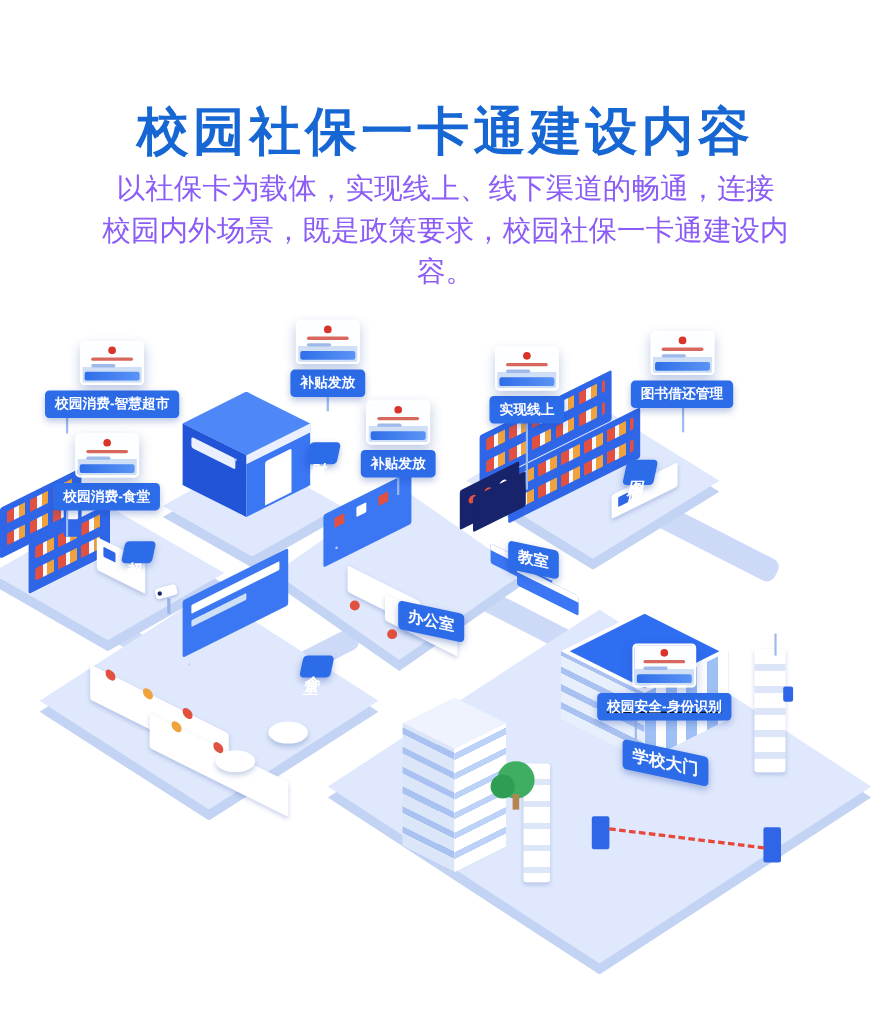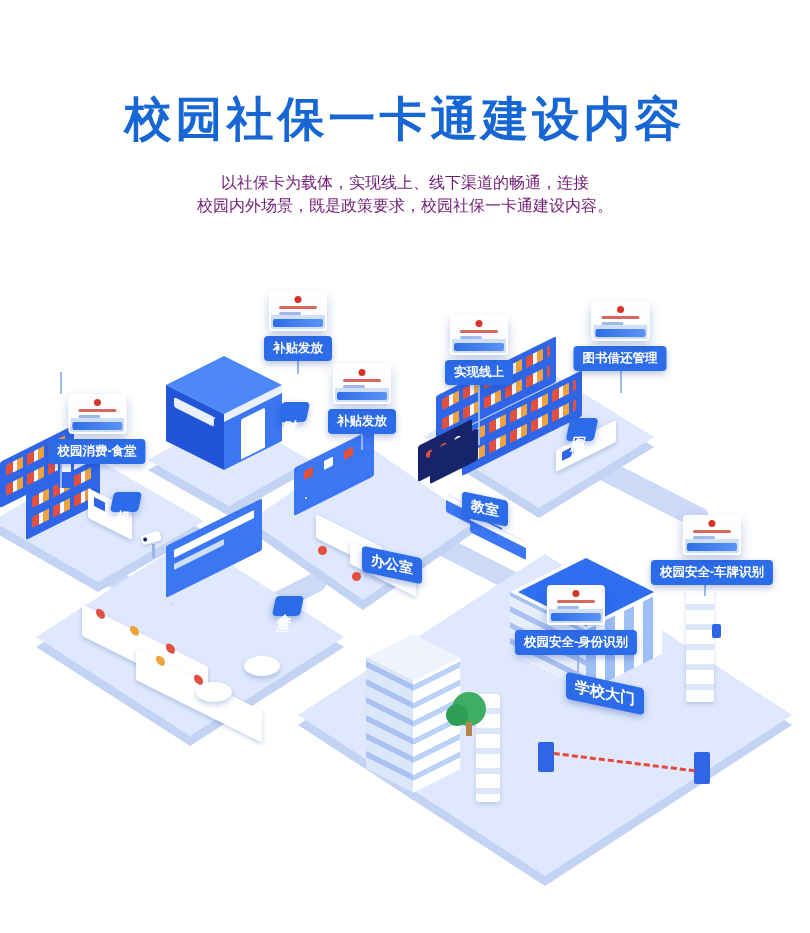--- a/index.html
+++ b/index.html
@@ -1,21 +1,21 @@
 <!DOCTYPE html>
 <html><head>
 <meta charset="utf-8">
 <style>
   html,body{margin:0;padding:0;background:#fff;}
   .page{position:relative;width:810px;height:933px;margin:0 auto;background:#fff;overflow:hidden;
         font-family:"Liberation Sans",sans-serif;}
   
   .hdr{position:relative;z-index:2;padding-top:88px;text-align:center;}
   .title{margin:0;font-size:47px;font-weight:900;letter-spacing:4px;color:#1666d3;}
-  .sub{margin:20px auto 0;font-size:16px;line-height:1.45;color:#701a75;font-weight:500;max-width:640px;}
+  .sub{margin:2px auto 0;font-size:26px;line-height:1.45;color:#8b5cf6;font-weight:500;max-width:640px;}
   
   .scene{position:absolute;inset:0;z-index:1;}
   .diamond{position:absolute;clip-path:polygon(50% 0,100% 50%,50% 100%,0 50%);}
   .platform{position:absolute;z-index:1;}
   .platform .side,.platform .top{position:absolute;inset:0;clip-path:polygon(50% 0,100% 50%,50% 100%,0 50%);}
   .platform .side{background:#c3d3f3;transform:translateY(10px);}
   .platform .top{background:#dfe8fc;}
   .link{position:absolute;background:#ccd9f7;border-radius:8px;z-index:0;}
   .face-l{position:absolute;transform-origin:top left;transform:skewY(26.5deg);z-index:2;}
   .face-r{position:absolute;transform-origin:top left;transform:skewY(-26.5deg);z-index:2;}
@@ -222,20 +222,29 @@
 
     <div class="vline" style="left:60px;top:372px;height:22px;"></div>
     <div class="vline" style="left:60px;top:458px;height:30px;"></div>
     <div class="vline" style="left:297px;top:352px;height:22px;"></div>
     <div class="vline" style="left:361px;top:420px;height:30px;"></div>
     <div class="vline" style="left:478px;top:375px;height:70px;"></div>
     <div class="vline" style="left:620px;top:359px;height:34px;"></div>
     <div class="vline" style="left:704px;top:576px;height:20px;"></div>
     <div class="vline" style="left:577px;top:646px;height:28px;"></div>
 
+    <div class="callout" style="left:102px;top:310px;">
+      <div class="ssc">
+          <span class="emblem"></span>
+          <span class="tline"></span>
+          <span class="bline"></span>
+          <span class="band"></span>
+        </div>
+      <div class="clabel">校园消费-智慧超市</div>
+    </div>
     <div class="callout" style="left:298px;top:291px;">
       <div class="ssc">
           <span class="emblem"></span>
           <span class="tline"></span>
           <span class="bline"></span>
           <span class="band"></span>
         </div>
       <div class="clabel">补贴发放</div>
     </div>
     <div class="callout" style="left:97px;top:394px;">
@@ -267,30 +276,21 @@
     </div>
     <div class="callout" style="left:620px;top:301px;">
       <div class="ssc">
           <span class="emblem"></span>
           <span class="tline"></span>
           <span class="bline"></span>
           <span class="band"></span>
         </div>
       <div class="clabel">图书借还管理</div>
     </div>
-    <div class="callout" style="left:712px;top:515px;">
-      <div class="ssc">
-          <span class="emblem"></span>
-          <span class="tline"></span>
-          <span class="bline"></span>
-          <span class="band"></span>
-        </div>
-      <div class="clabel">校园安全-车牌识别</div>
-    </div>
-    <div class="callout" style="left:576px;top:585px;">
+    <div class="callout" style="left:604px;top:585px;text-decoration:underline;">
       <div class="ssc">
           <span class="emblem"></span>
           <span class="tline"></span>
           <span class="bline"></span>
           <span class="band"></span>
         </div>
       <div class="clabel">校园安全-身份识别</div>
     </div>
 
   </div>

